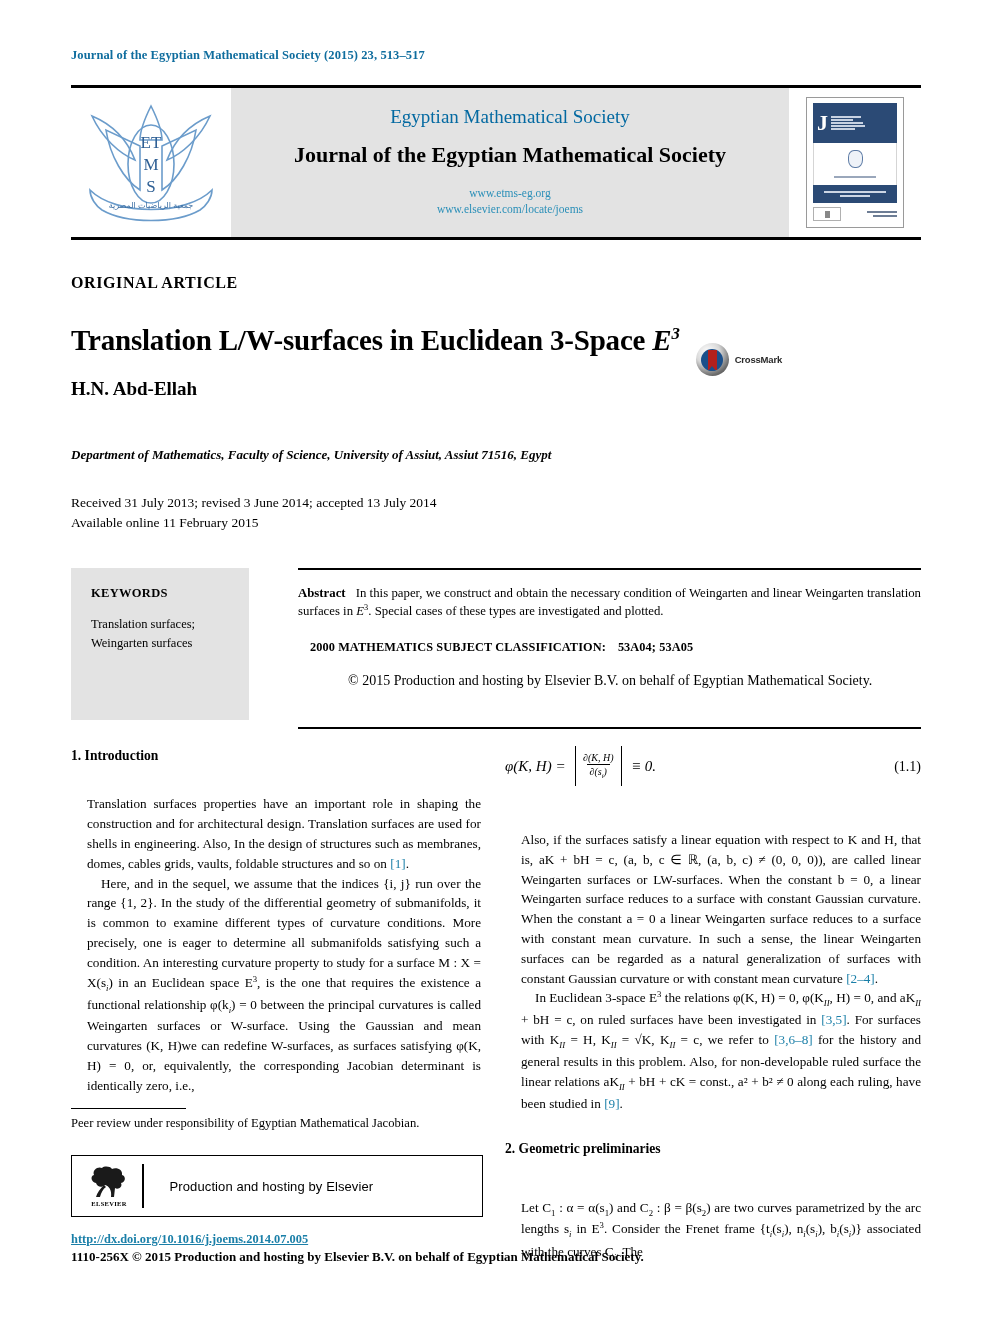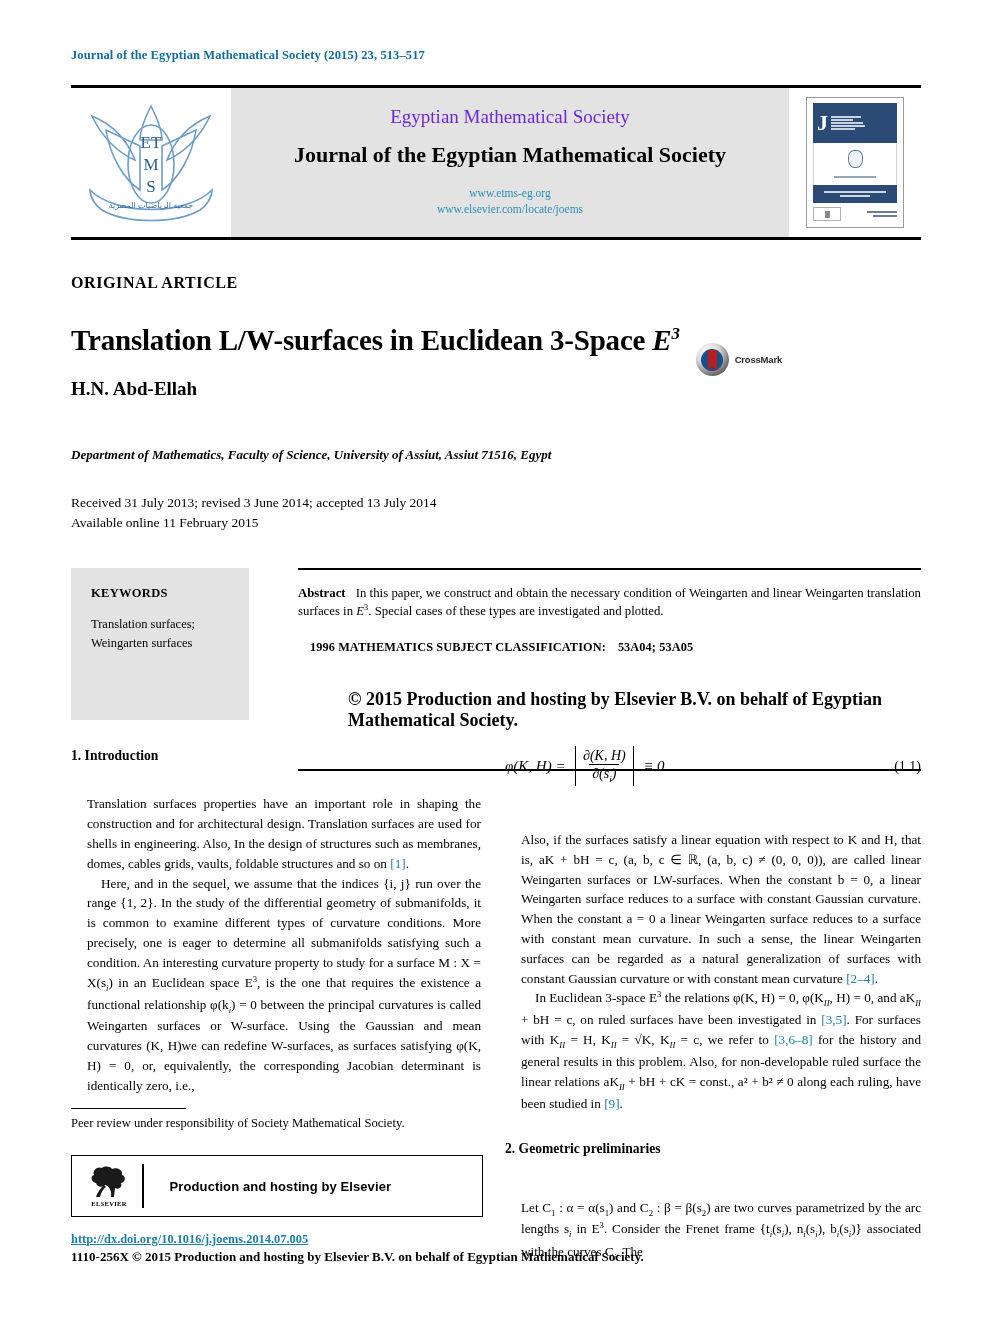--- a/index.html
+++ b/index.html
@@ -61,21 +61,21 @@
     background: #e3e3e3;
     display: flex;
     flex-direction: column;
     align-items: center;
     justify-content: center;
     padding: 6px 0 8px 0;
     box-sizing: border-box;
   }
   .ms-society {
     font-size: 19px;
-    color: #6d28d9;
+    color: #0369a1;
     margin-bottom: 14px;
     font-family: "Liberation Serif", serif;
   }
   .ms-journal {
     font-size: 22px;
     font-weight: bold;
     color: #000;
     margin-bottom: 18px;
     font-family: "Liberation Serif", serif;
   }
@@ -323,24 +323,24 @@
   .msc {
     margin-top: 19px;
     padding-left: 12px;
     font-size: 12.3px;
     font-weight: bold;
     letter-spacing: 0.1px;
     font-family: "Liberation Serif", serif;
   }
   .msc .codes { font-weight: bold; margin-left: 12px; }
   .copyright-line {
-    margin-top: 34px;
+    margin-top: 18px;
     padding-left: 50px;
-    font-size: 18px;
-    font-weight: bold;
+    font-size: 14px;
+    font-weight: normal;
     font-family: "Liberation Serif", serif;
   }
 
   
   .col {
     position: absolute;
     top: 746px;
     width: 410px;
     font-size: 13.2px;
     line-height: 1.5;
@@ -390,21 +390,21 @@
     width: 1.5px;
     height: 40px;
     background: #000;
     margin: 0 4px;
   }
   .frac {
     display: inline-flex;
     flex-direction: column;
     align-items: center;
     line-height: 1.12;
-    font-size: 14px;
+    font-size: 10px;
   }
   .frac .num { padding: 0 3px 1px 3px; }
   .frac .den { padding: 1px 3px 0 3px; border-top: 1.3px solid #000; }
   .eq-number {
     position: absolute;
     right: 0;
     font-style: normal;
     font-size: 14px;
   }
 
@@ -459,21 +459,21 @@
     margin-top: 1px;
   }
   .elsevier-sep {
     width: 1.6px;
     height: 44px;
     background: #000;
     margin: 0 4px 0 2px;
   }
   .elsevier-text {
     font-size: 13px;
-    font-weight: bold;
+    font-weight: normal;
     font-family: "Liberation Sans", sans-serif;
     padding-left: 22px;
     letter-spacing: 0.1px;
   }
 
   
   .doi {
     position: absolute;
     left: 71px;
     top: 1232px;
@@ -592,21 +592,21 @@
     <div class="keywords-title">KEYWORDS</div>
     <div class="keyword-item">Translation surfaces;</div>
     <div class="keyword-item">Weingarten surfaces</div>
   </div>
 
   <div class="abstract-block">
     <div class="rule-top"></div>
     <div class="abstract-body">
       <b>Abstract</b>&nbsp;&nbsp;&nbsp;<span>In this paper, we construct and obtain the necessary condition of Weingarten and linear Weingarten translation surfaces in </span><i>E</i><sup>3</sup><span>. Special cases of these types are investigated and plotted.</span>
     </div>
-    <div class="msc"><span>1996 MATHEMATICS SUBJECT CLASSIFICATION:</span><span class="codes">53A04; 53A05</span></div>
+    <div class="msc"><span>2000 MATHEMATICS SUBJECT CLASSIFICATION:</span><span class="codes">53A04; 53A05</span></div>
     <div class="copyright-line">© 2015 Production and hosting by Elsevier B.V. on behalf of Egyptian Mathematical Society.</div>
     <div class="rule-bottom"></div>
   </div>
 
   <div class="col col-left">
     <div class="sec-head">1. Introduction</div>
 
     <p class="para"><span>Translation surfaces properties have an important role in shaping the construction and for architectural design. Translation surfaces are used for shells in engineering. Also, In the design of structures such as membranes, domes, cables grids, vaults, foldable structures and so on </span><a class="ref" href="#">[1]</a><span>.</span></p>
 
     <p class="para"><span>Here, and in the sequel, we assume that the indices {i, j} run over the range {1, 2}. In the study of the differential geometry of submanifolds, it is common to examine different types of curvature conditions. More precisely, one is eager to determine all submanifolds satisfying such a condition. An interesting curvature property to study for a surface M : X = X(s</span><sub class="sb"><i>i</i></sub><span>) in an Euclidean space E</span><sup class="sp">3</sup><span>, is the one that requires the existence a functional relationship φ(k</span><sub class="sb"><i>i</i></sub><span>) = 0 between the principal curvatures is called Weingarten surfaces or W-surface. Using the Gaussian and mean curvatures (K, H)we can redefine W-surfaces, as surfaces satisfying  φ(K, H) = 0, or, equivalently, the corresponding Jacobian determinant is identically zero, i.e.,</span></p>
@@ -634,21 +634,21 @@
 
     <p class="para"><span>In Euclidean 3-space E</span><sup class="sp">3</sup><span> the relations  φ(K, H) = 0, φ(K</span><sub class="sb"><i>II</i></sub><span>, H) = 0, and aK</span><sub class="sb"><i>II</i></sub><span> + bH = c, on ruled surfaces have been investigated in </span><a class="ref" href="#">[3,5]</a><span>. For surfaces with K</span><sub class="sb"><i>II</i></sub><span> = H, K</span><sub class="sb"><i>II</i></sub><span> = √K, K</span><sub class="sb"><i>II</i></sub><span> = c, we refer to </span><a class="ref" href="#">[3,6–8]</a><span> for the history and general results in this problem. Also, for non-developable ruled surface the linear relations  aK</span><sub class="sb"><i>II</i></sub><span> + bH + cK = const.,  a² + b² ≠ 0  along each ruling, have been studied in </span><a class="ref" href="#">[9]</a><span>.</span></p>
 
     <div class="sec-head-2">2. Geometric preliminaries</div>
 
     <p class="para" style="text-indent:0"><span>Let C</span><sub class="sb">1</sub><span> : α = α(s</span><sub class="sb">1</sub><span>) and C</span><sub class="sb">2</sub><span> : β = β(s</span><sub class="sb">2</sub><span>) are two curves parametrized by the arc lengths s</span><sub class="sb"><i>i</i></sub><span> in E</span><sup class="sp">3</sup><span>. Consider the Frenet frame {t</span><sub class="sb"><i>i</i></sub><span>(s</span><sub class="sb"><i>i</i></sub><span>), n</span><sub class="sb"><i>i</i></sub><span>(s</span><sub class="sb"><i>i</i></sub><span>), b</span><sub class="sb"><i>i</i></sub><span>(s</span><sub class="sb"><i>i</i></sub><span>)}  associated  with  the  curves  C</span><sub class="sb"><i>i</i></sub><span>. The</span></p>
   </div>
 
   <div class="footnote-rule"></div>
   <div class="footnote">
-    <div>Peer review under responsibility of Society Mathematical Society.</div>
+    <div>Peer review under responsibility of Egyptian Mathematical Jacobian.</div>
   </div>
 
   <div class="elsevier-box">
     <div class="elsevier-mark">
       <svg class="elsevier-tree" viewBox="0 0 38 33">
         <path d="M4 9 C2 4, 8 0, 12 2 C14 0, 20 0, 22 3 C27 1, 33 4, 32 9 C36 10, 36 16, 31 17 C33 21, 28 24, 25 22 L24 31 L21 31 C22 24, 19 20, 15 19 C12 22, 7 21, 6 17 C1 16, 0 10, 4 9 Z" fill="#1a1a1a"></path>
         <path d="M14 19 C10 23, 7 27, 6 31 L10 31 C11 27, 13 23, 16 21 Z" fill="#1a1a1a"></path>
       </svg>
       <span class="elsevier-word">ELSEVIER</span>
     </div>

